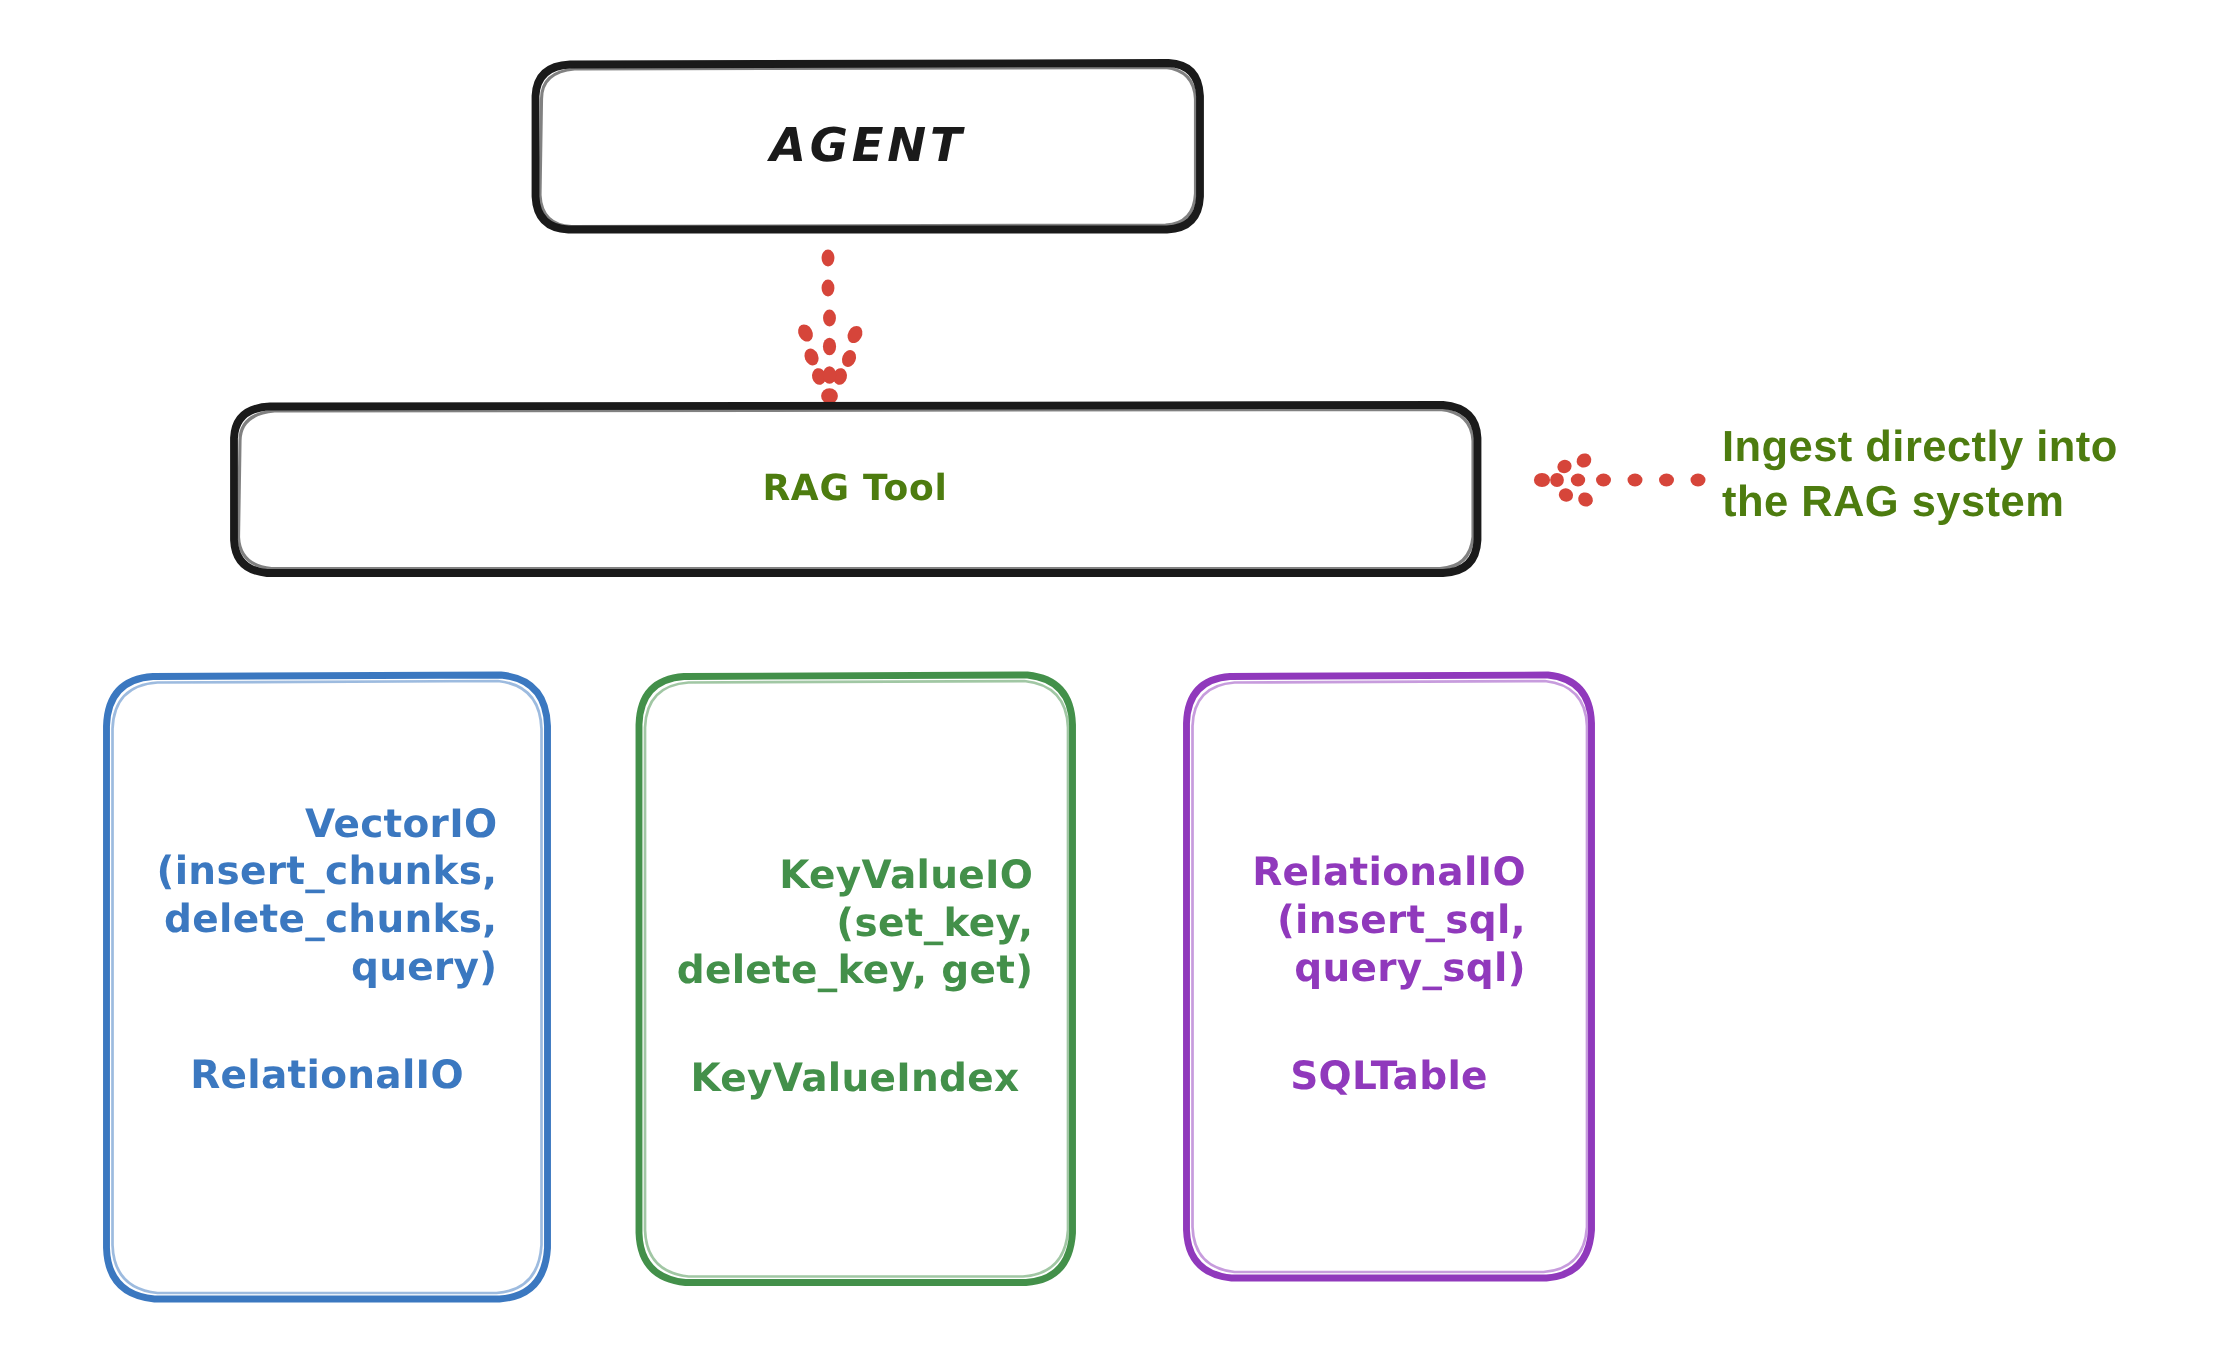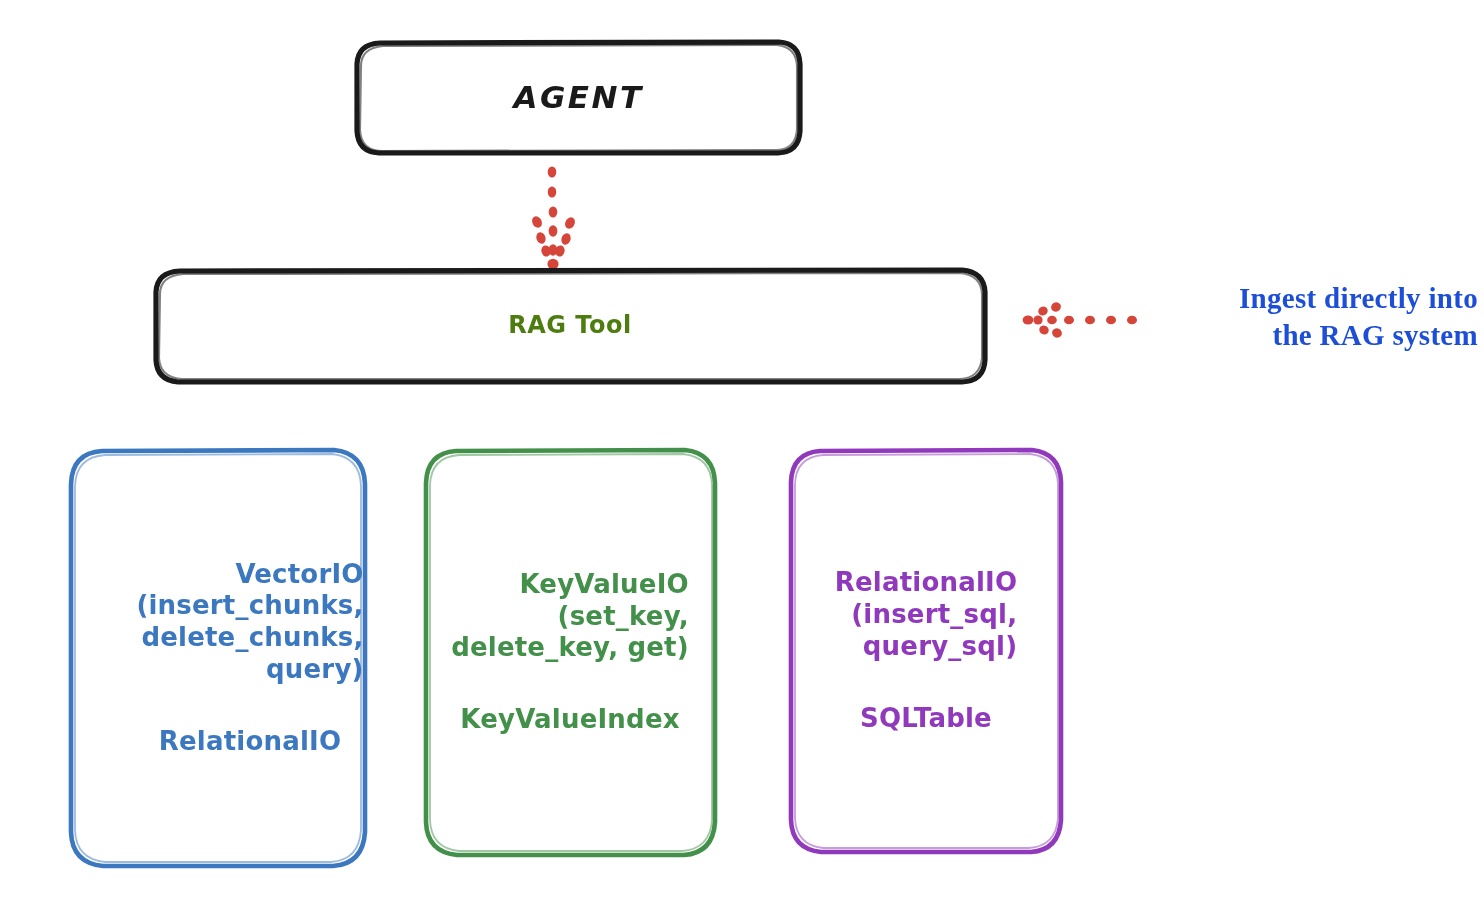--- a/index.html
+++ b/index.html
@@ -70,25 +70,24 @@
   }
   .leaf-text .api {
     display: block;
   }
   .leaf-text .idx {
     display: block;
     margin-top: 1.55em;
   }
   .vector-text {
     left: 70px;
-    top: 450px;
+    top: 426px;
     width: 296px;
     height: 416px;
     color: #3b78c0;
-    margin-left: 32px;
   }
   .keyvalue-text {
     left: 425px;
     top: 450px;
     width: 290px;
     height: 405px;
     color: #43904a;
   }
   .relational-text {
     left: 790px;
@@ -96,26 +95,26 @@
     width: 272px;
     height: 402px;
     color: #9039bc;
   }
   
   .annotation-text {
     position: absolute;
     left: 1148px;
     top: 280px;
     width: 330px;
-    color: #1d4ed8;
-    font-family: Liberation Serif, serif;
+    color: #4d7c0f;
+    font-family: Liberation Sans, sans-serif;
     font-size: 29px;
     font-weight: 600;
     line-height: 1.28;
-    text-align: right;
+    text-align: left;
     white-space: pre-line;
     letter-spacing: 0.3px;
     pointer-events: none;
   }
 </style>
 </head>
 <body>
 
 <div id="canvas">
 

